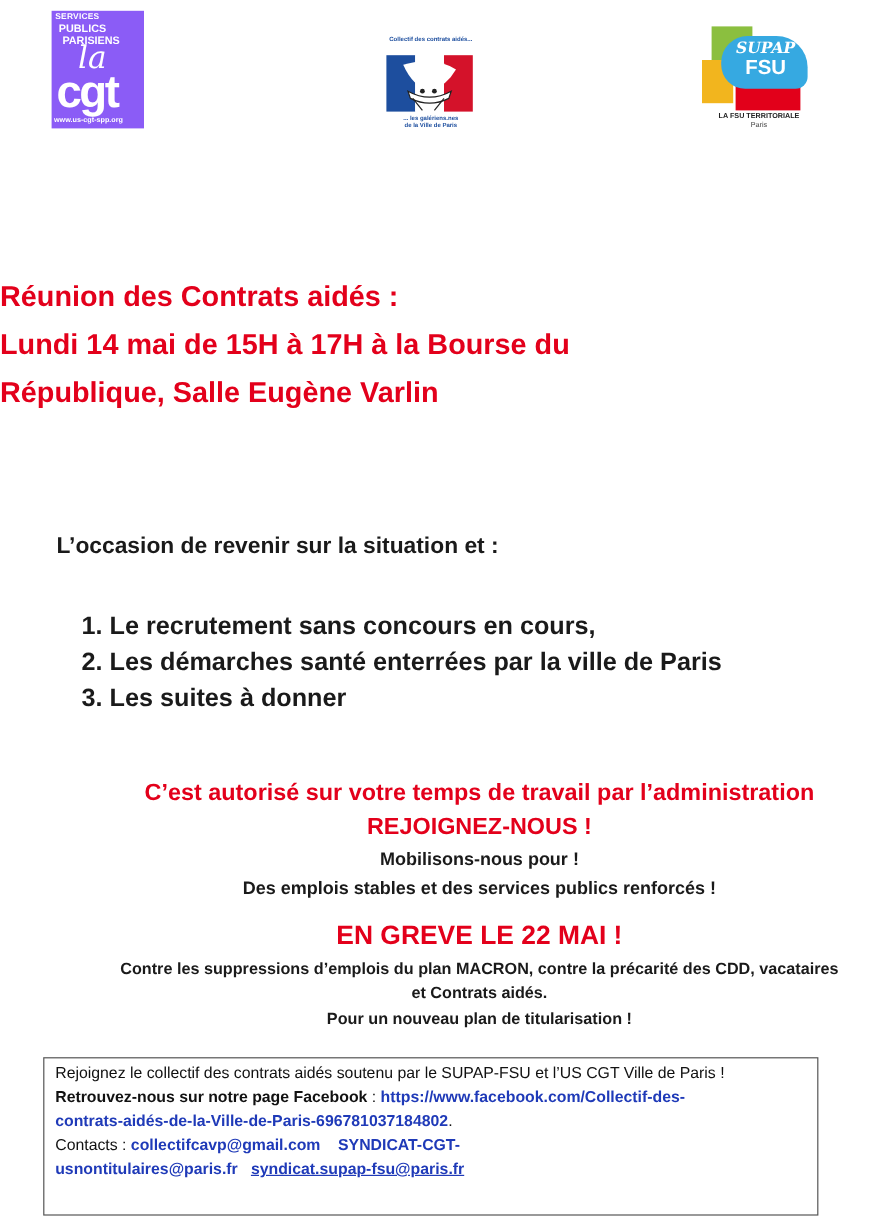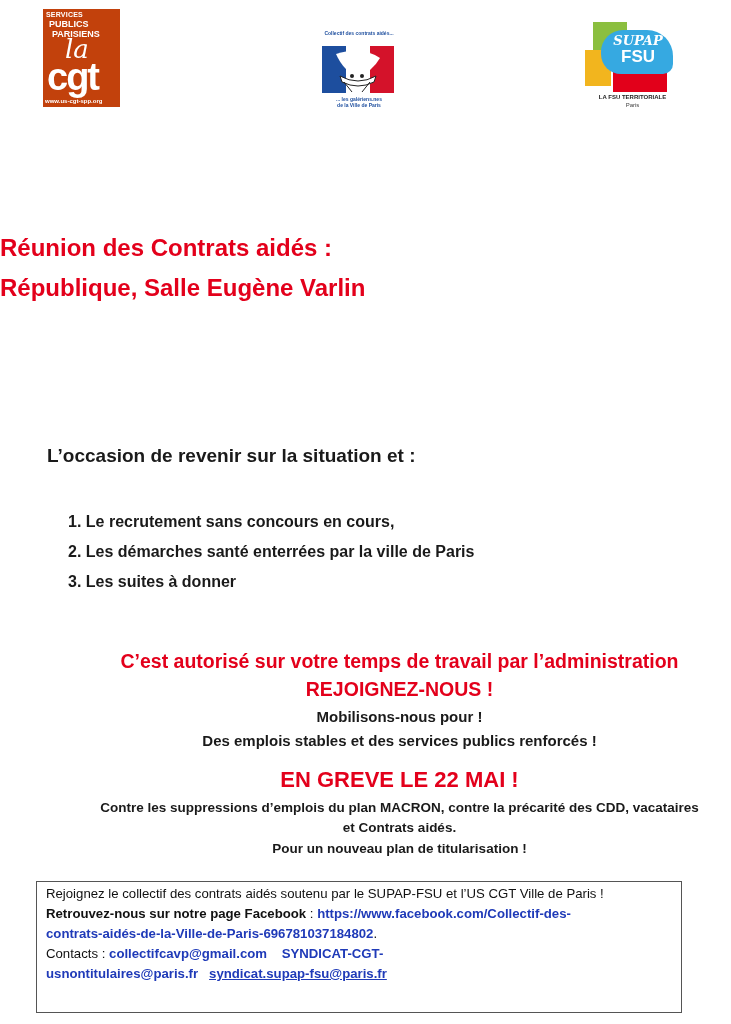--- a/index.html
+++ b/index.html
@@ -1,37 +1,37 @@
 <!DOCTYPE html>
 <html><head>
 <meta charset="utf-8">
 <style>
   html,body{margin:0;padding:0;background:#fff;}
   body{width:731px;height:1024px;position:relative;overflow:hidden;font-family:"Liberation Sans","DejaVu Sans",sans-serif;color:#111;}
   .abs{position:absolute;}
   
-  .cgt{left:43px;top:9px;width:77px;height:98px;background:#c2410c;color:#fff;overflow:hidden;}
+  .cgt{left:43px;top:9px;width:77px;height:98px;background:#8b5cf6;color:#fff;overflow:hidden;}
   .cgt .l1{position:absolute;left:3px;top:2px;font-size:7px;font-weight:bold;line-height:8px;letter-spacing:0.2px;}
   .cgt .l2{position:absolute;left:6px;top:10px;font-size:9px;font-weight:bold;line-height:10px;}
   .cgt .l3{position:absolute;left:9px;top:20px;font-size:9px;font-weight:bold;line-height:10px;}
   .cgt .la{position:absolute;left:22px;top:27px;font-family:"DejaVu Serif",serif;font-style:italic;font-size:26px;line-height:26px;color:#fff;}
   .cgt .cg{position:absolute;left:4px;top:50px;font-size:38px;font-weight:bold;line-height:36px;letter-spacing:-2px;}
   .cgt .url{position:absolute;left:2px;top:88px;font-size:6px;line-height:8px;font-weight:bold;}
   
   .coll{left:318px;top:30px;width:82px;height:80px;}
   .coll .t{position:absolute;left:0;width:82px;text-align:center;font-size:5px;line-height:6px;font-weight:bold;}
   .coll .flag{position:absolute;left:4px;top:16px;width:72px;height:47px;display:flex;}
   .coll .flag div{flex:1;}
   
   .supap{left:585px;top:22px;width:95px;height:90px;}
   
   .red{color:#e3001b;}
   .title{left:0;width:731px;top:228px;text-align:left;font-weight:bold;font-size:24px;line-height:40px;color:#e3001b;}
   .intro{left:47px;top:445px;font-size:19px;font-weight:bold;color:#1a1a1a;}
-  .list{left:68px;top:507px;margin:0;padding:0;list-style:none;font-size:16px;font-weight:bold;line-height:30px;color:#1a1a1a;}
+  .list{left:68px;top:507px;margin:0;padding:0;list-style:none;font-size:21px;font-weight:bold;line-height:30px;color:#1a1a1a;}
   .center{left:0;width:731px;text-align:center;font-weight:bold;padding-left:34px;}
   .box{left:36px;top:881px;width:646px;height:132px;border:1px solid #555;box-sizing:border-box;padding:2px 9px;font-size:13.2px;line-height:20px;}
   .blue{color:#1f3ab8;font-weight:bold;}
   .bold{font-weight:bold;}
   .u{text-decoration:underline;}
 </style>
 </head>
 <body>
 
 <div class="abs cgt">
@@ -68,20 +68,21 @@
   <div class="abs" style="left:28px;top:38px;width:54px;height:32px;background:#e2001a;"></div>
   <div class="abs" style="left:16px;top:8px;width:72px;height:44px;background:#36a9e1;border-radius:22px 26px 10px 20px;"></div>
   <div class="abs" style="left:18px;top:12px;width:70px;text-align:center;color:#fff;font-family:'DejaVu Serif',serif;font-style:italic;font-weight:bold;font-size:13px;line-height:14px;">SUPAP</div>
   <div class="abs" style="left:18px;top:26px;width:70px;text-align:center;color:#fff;font-weight:bold;font-size:17px;line-height:18px;">FSU</div>
   <div class="abs" style="left:0;top:72px;width:95px;text-align:center;font-size:6px;font-weight:bold;line-height:7px;color:#222;">LA FSU TERRITORIALE</div>
   <div class="abs" style="left:0;top:80px;width:95px;text-align:center;font-size:6px;line-height:7px;color:#444;">Paris</div>
 </div>
 
 <div class="abs title">
   <div>Réunion des Contrats aidés :</div>
+  <div>Lundi 14 mai de 15H à 17H à la Bourse du</div>
   <div>République, Salle Eugène Varlin</div>
 </div>
 
 <div class="abs intro">L’occasion de revenir sur la situation et :</div>
 
 <ul class="abs list">
   <li>1. Le recrutement sans concours en cours,</li>
   <li>2. Les démarches santé enterrées par la ville de Paris</li>
   <li>3. Les suites à donner</li>
 </ul>

